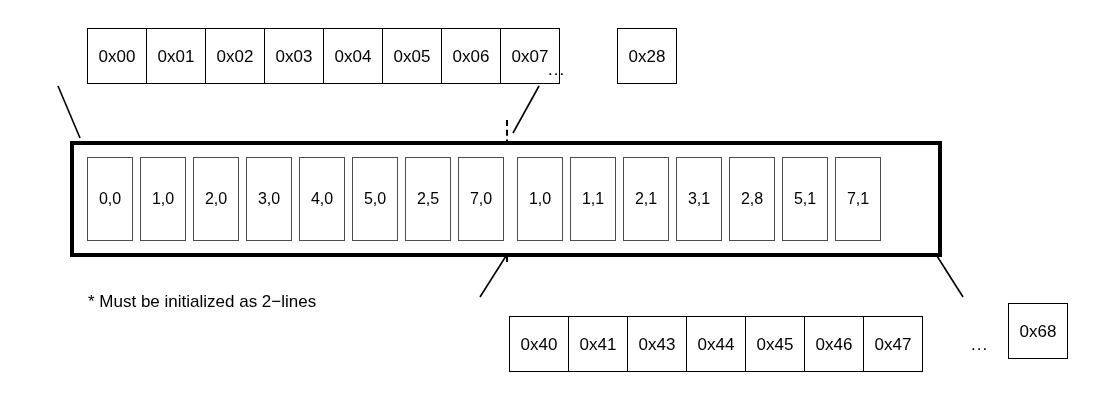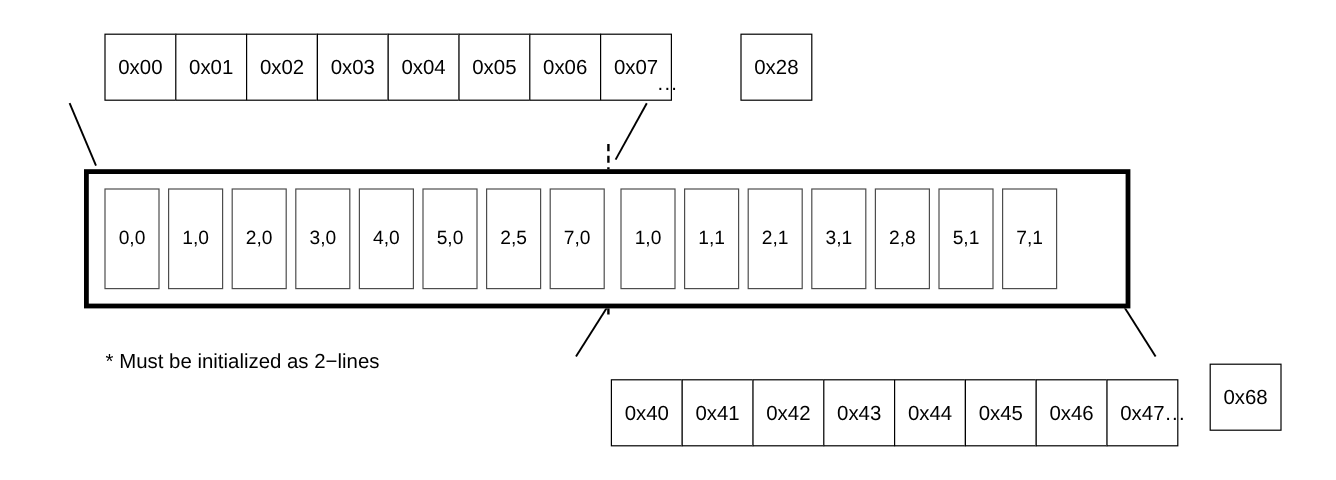--- a/index.html
+++ b/index.html
@@ -154,21 +154,20 @@
       <div class="mem-cell">5,1</div>
       <div class="mem-cell">7,1</div>
     </div>
   </div>
 
   <div class="footnote" style="left:88px; top:293px;">* Must be initialized as 2−lines</div>
 
   <div class="addr-strip" id="bottom-strip" style="left:479px; top:303px;margin-top:13px;">
     <div class="addr-cell">0x40</div>
     <div class="addr-cell">0x41</div>
-    <div class="addr-cell">0x42</div>
     <div class="addr-cell">0x43</div>
     <div class="addr-cell">0x44</div>
     <div class="addr-cell">0x45</div>
     <div class="addr-cell">0x46</div>
     <div class="addr-cell">0x47</div>
   </div>
 
   <div class="ellipsis" style="left:971px; top:336px;">...</div>
 
   <div class="addr-cell solo" style="left:1008px; top:303px;">0x68</div>

